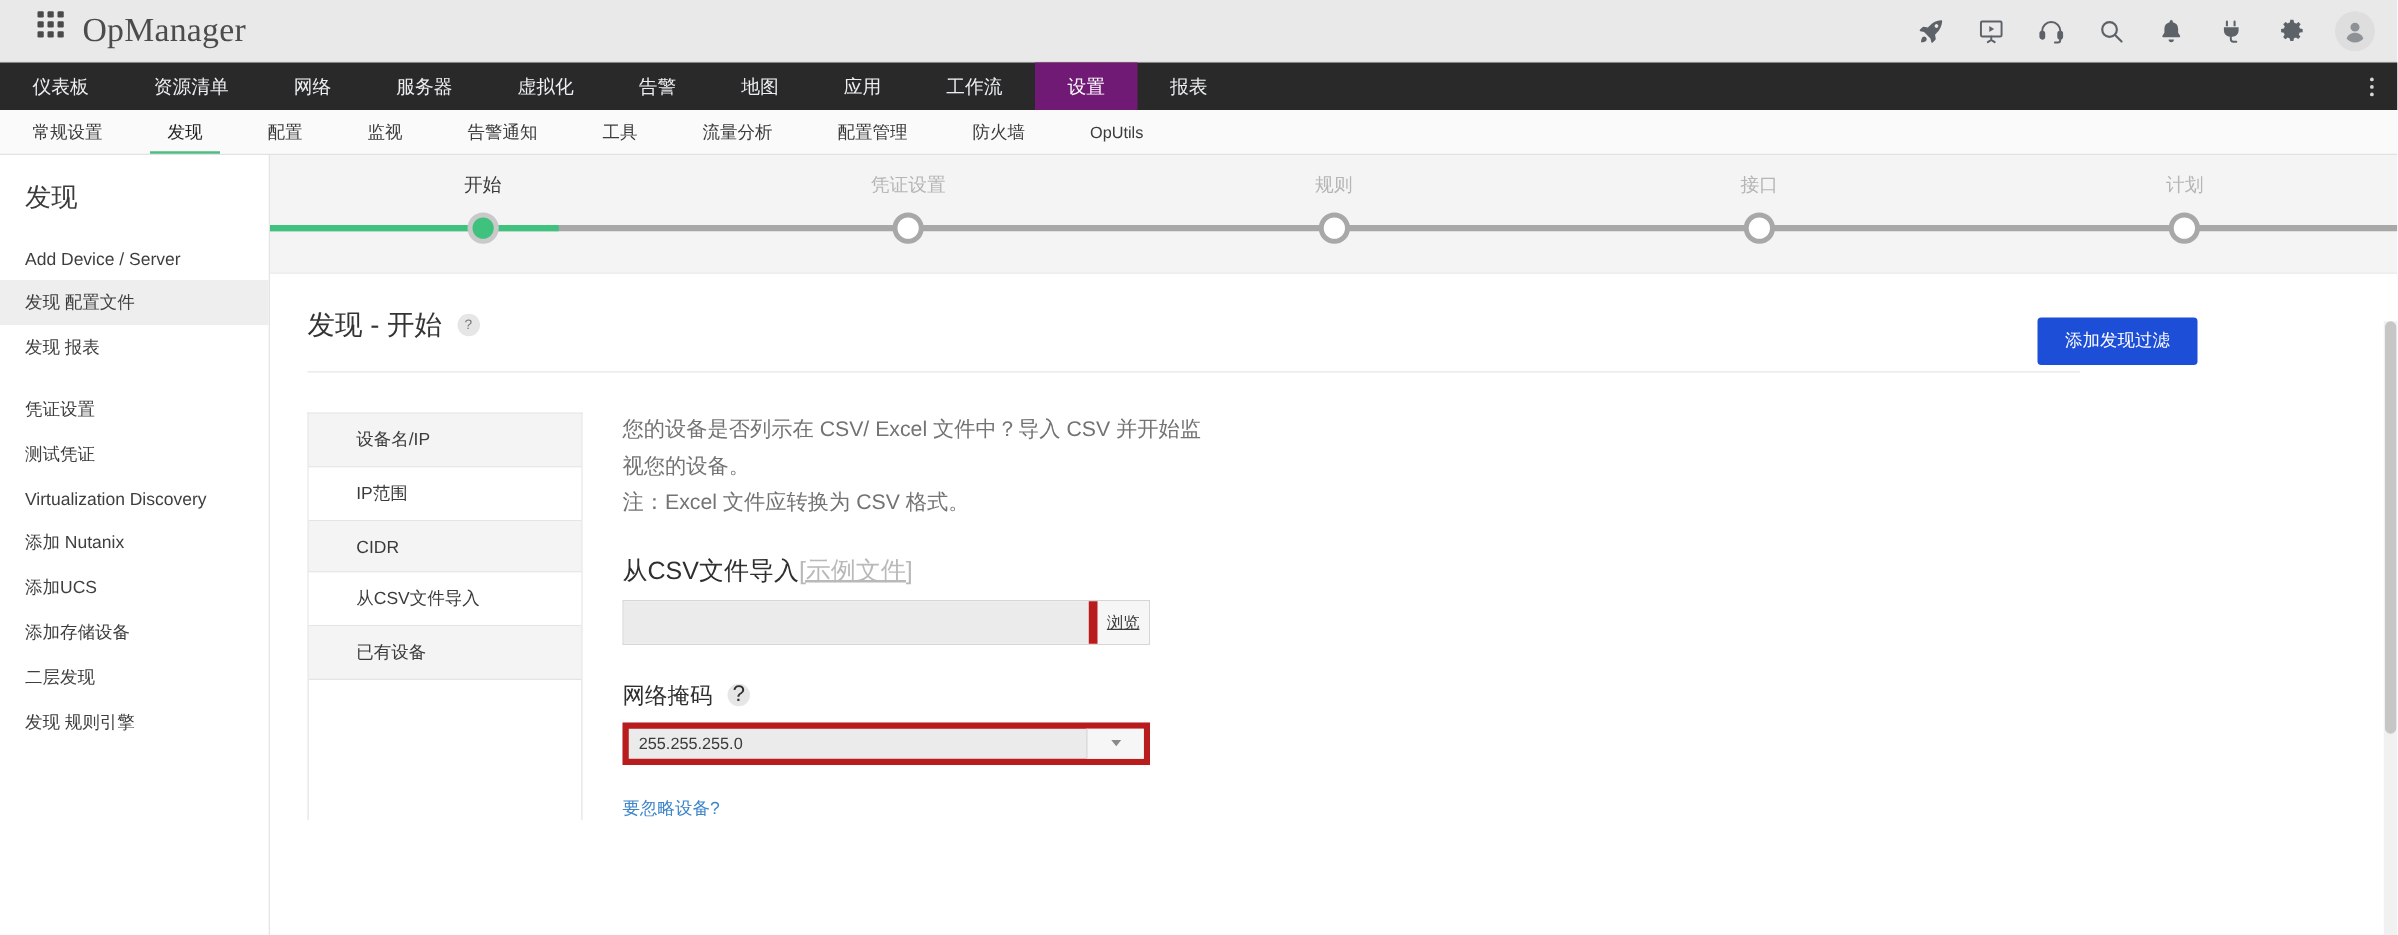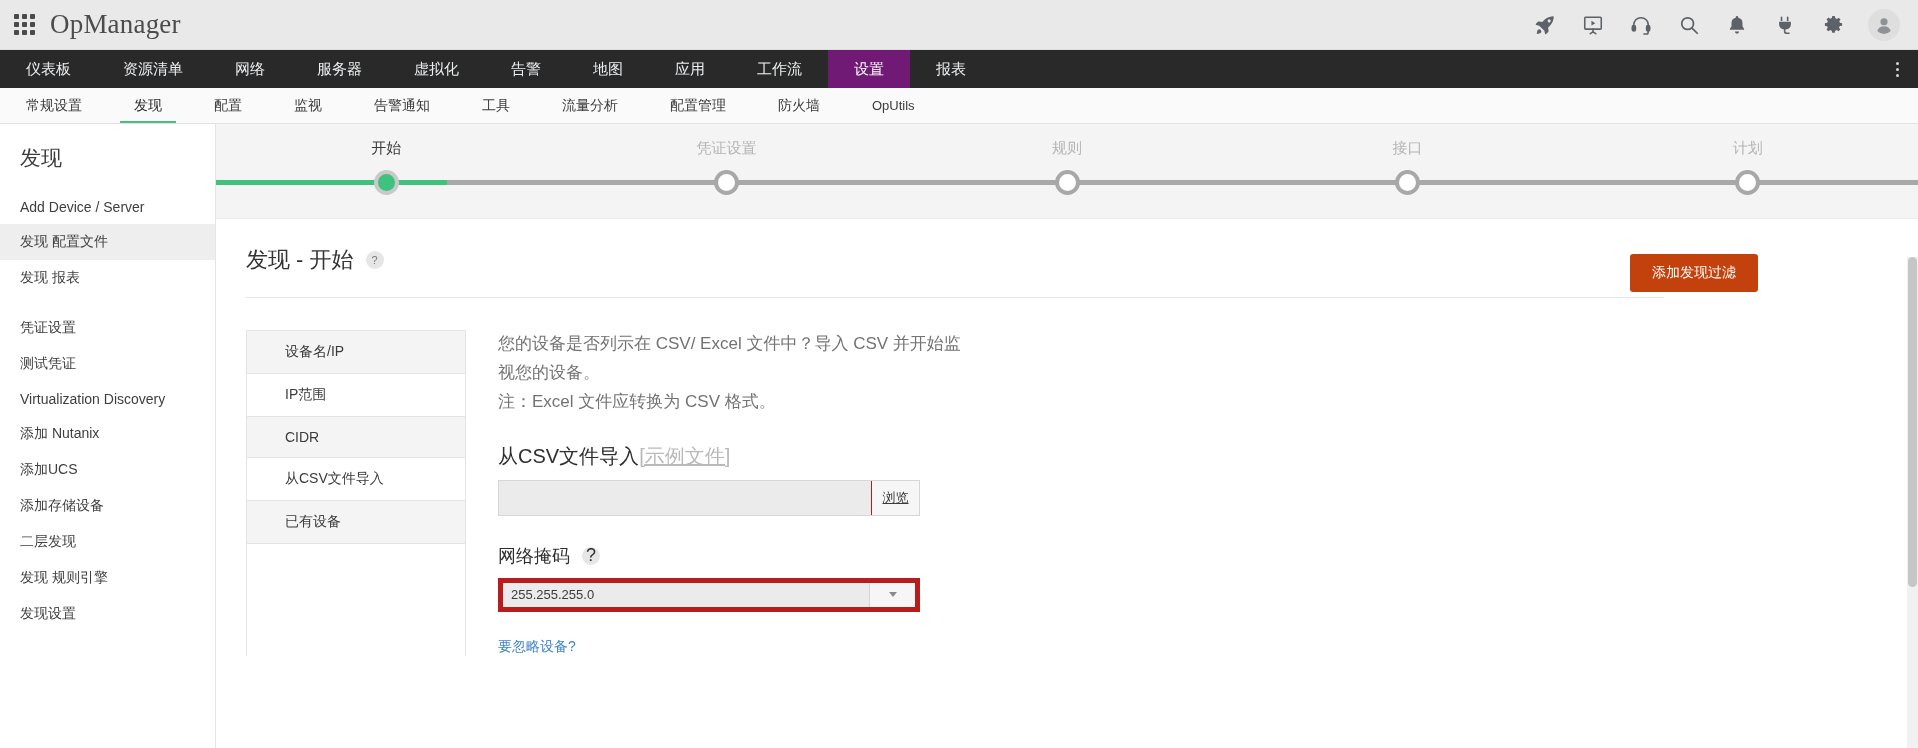--- a/index.html
+++ b/index.html
@@ -11,21 +11,21 @@
   }
   body { position: relative; }
 
   
   .topbar {
     position: absolute; left: 0; top: 0; width: 1918px; height: 50px;
     background: #e9e9e9;
     border-bottom: 1px solid #dcdcdc;
     display: flex; align-items: center;
   }
-  .topbar-left { display: flex; align-items: center; padding-left: 14px; }
+  .topbar-left { display: flex; padding-left: 30px; }
   .grid-icon {
     width: 22px; height: 22px;
     display: grid; grid-template-columns: repeat(3, 5px);
     grid-template-rows: repeat(3, 5px); gap: 3px;
     margin-right: 14px; cursor: pointer;
   }
   .grid-icon i { display: block; width: 5px; height: 5px; background: #4a4a4a; border-radius: 1px; }
   .app-title {
     font-family: "Liberation Serif", "DejaVu Serif", serif;
     font-size: 27px; color: #4c4c4c; letter-spacing: .2px; font-weight: 400;
@@ -132,21 +132,21 @@
     display: flex; align-items: center; padding: 26px 0 0 30px;
   }
   .page-title { font-size: 22px; color: #343434; font-weight: 400; }
   .help-badge {
     margin-left: 12px; width: 18px; height: 18px; border-radius: 50%;
     background: #e6e6e6; color: #7a7a7a; font-size: 11px;
     display: flex; align-items: center; justify-content: center; cursor: pointer;
   }
   .btn-add {
     position: absolute; right: 160px; top: 130px;
-    background: #c2410c; color: #ffffff; font-size: 14px;
+    background: #1d4ed8; color: #ffffff; font-size: 14px;
     padding: 10px 22px; border: none; border-radius: 3px; cursor: pointer;
   }
   .divider {
     margin: 22px 30px 0 30px; height: 1px; background: #e6e6e6;
     width: 1418px;
   }
 
   .form-area { display: flex; padding: 32px 0 0 30px; }
   .tablist { width: 220px; border: 1px solid #e4e4e4; border-bottom: none; }
   .tablist .tb {
@@ -162,21 +162,21 @@
   .fld-label .lnk { color: #b9b9b9; text-decoration: underline; cursor: pointer; }
   .file-row {
     margin-top: 10px; display: flex; width: 422px;
     border: 1px solid #d6d6d6;
   }
   .file-input {
     flex: 1; height: 34px; background: #ebebeb; border: none; outline: none;
     padding: 0 8px; font-size: 13px; color: #333;
   }
   .browse-btn {
-    width: 48px; background: #f6f6f6; border: none; border-left: 1px solid #b91c1c;
+    width: 48px; background: #f6f6f6; border: none; border-left: 7px solid #b91c1c;
     font-size: 13px; color: #3b3b3b; cursor: pointer; text-decoration: underline;
   }
   .mask-label { display: flex; align-items: center; margin-top: 28px; }
   .mask-label span { font-size: 18px; color: #2f2f2f; }
   .sel-wrap {
     margin-top: 10px; width: 422px; height: 34px; border: 5px solid #b91c1c;
     background: #ebebeb; display: flex; align-items: center;
     position: relative; cursor: pointer;
   }
   .sel-wrap .val { padding-left: 8px; font-size: 13px; color: #3b3b3b; }
@@ -321,21 +321,20 @@
   <div class="sb-item">发现 报表</div>
   <div class="sb-gap"></div>
   <div class="sb-item">凭证设置</div>
   <div class="sb-item">测试凭证</div>
   <div class="sb-item">Virtualization Discovery</div>
   <div class="sb-item">添加 Nutanix</div>
   <div class="sb-item">添加UCS</div>
   <div class="sb-item">添加存储设备</div>
   <div class="sb-item">二层发现</div>
   <div class="sb-item">发现 规则引擎</div>
-  <div class="sb-item">发现设置</div>
 </div>
 <div class="panel-edge"></div>
 
 <div class="content">
 
   <div class="stepper-wrap">
     <div class="step-labels">
       <div class="sl done">开始</div>
       <div class="sl">凭证设置</div>
       <div class="sl">规则</div>

